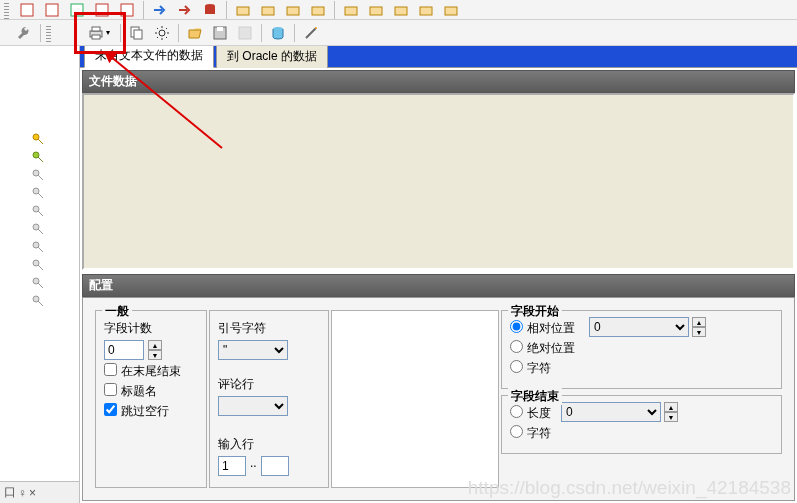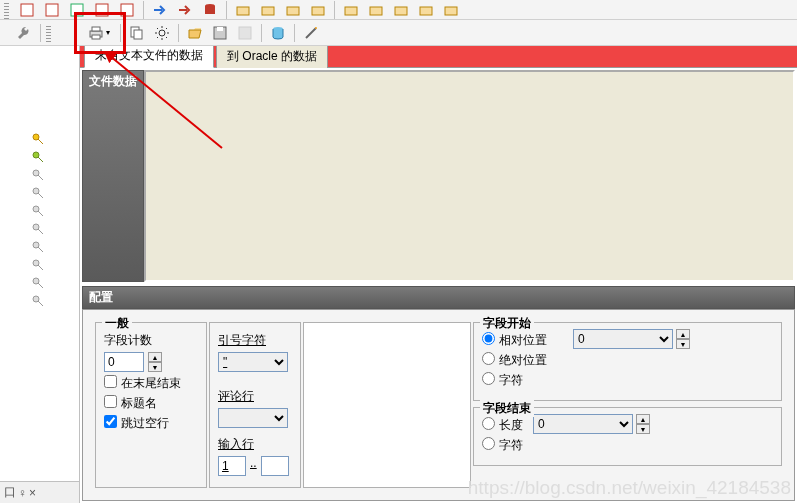--- a/index.html
+++ b/index.html
@@ -14,36 +14,36 @@
 .redbox { position: absolute; left: 74px; top: 12px; width: 52px; height: 42px; border: 3px solid #d00; z-index: 100; pointer-events: none; }
 .arrow-svg { position: absolute; left: 102px; top: 48px; z-index: 99; pointer-events: none; }
 
 .main { display: flex; height: calc(100% - 46px); }
 .left-col { width: 80px; background: #fff; display: flex; flex-direction: column; border-right: 1px solid #c0c0c0; }
 .tree-area { flex: 1; padding: 4px 0 4px 30px; display: flex; flex-direction: column; gap: 0; }
 .tree-item { height: 18px; display: flex; align-items: center; }
 .left-footer { height: 22px; border-top: 1px solid #c0c0c0; background: #f0f0f0; display: flex; align-items: center; padding: 0 4px; gap: 2px; font-size: 10px; color: #555; }
 
 .right-col { flex: 1; display: flex; flex-direction: column; overflow: hidden; }
-.tabs { height: 22px; display: flex; align-items: flex-end; padding-left: 4px; background: #ef4444; border-bottom: 1px solid #999; }
+.tabs { height: 22px; display: flex; align-items: flex-end; padding-left: 4px; background: #1d4ed8; border-bottom: 1px solid #999; }
 .tab { padding: 3px 10px; border: 1px solid #999; border-bottom: none; background: #ece9d8; margin-right: 2px; cursor: pointer; position: relative; top: 1px; }
 .tab.active { background: #fff; border-bottom: 1px solid #fff; }
 
 .section-header { background: linear-gradient(#7a7a7a,#5a5a5a); color: #fff; font-weight: bold; padding: 2px 6px; font-size: 12px; border: 1px solid #555; }
 
-.file-data-area { height: 230px; display: flex; flex-direction: row; margin: 2px; }
+.file-data-area { height: 230px; display: flex; flex-direction: column; margin: 2px; }
 .file-data-inner { flex: 1; background: #ece9d8; border: 2px inset #fff; margin-top: 0; }
 
 .config-area { margin: 2px; display: flex; flex-direction: column; }
 .config-body { border: 1px solid #999; padding: 12px; display: flex; gap: 2px; background: #f4f4f4; }
 
 .fieldset { border: 1px solid #b0b0b0; background: #f4f4f4; padding: 6px 8px 8px; position: relative; }
 .fieldset .legend { position: absolute; top: -8px; left: 6px; background: #f4f4f4; padding: 0 3px; font-weight: bold; }
 .col1 { width: 112px; }
-.col2 { width: 92px; text-decoration: underline; }
+.col2 { width: 120px; }
 .col3 { width: 168px; background: #fff; border: 1px solid #b0b0b0; }
 .col-right { flex: 1; display: flex; flex-direction: column; gap: 6px; }
 
 .form-row { display: flex; align-items: flex-start; gap: 4px; margin: 3px 0; }
 .form-row label { white-space: nowrap; }
 input[type=text].num { width: 40px; height: 20px; border: 1px solid #7a9ac0; padding: 0 3px; }
 .spinner { display: flex; flex-direction: column; }
 .spinner button { width: 14px; height: 10px; font-size: 7px; line-height: 7px; border: 1px solid #999; background: #eee; padding: 0; cursor: pointer; }
 select.combo { width: 70px; height: 20px; border: 1px solid #7a9ac0; }
 input[type=checkbox] { width: 13px; height: 13px; }
@@ -353,36 +353,36 @@
             </div>
           <div class="form-row">
               <select class="combo"><option>"</option></select>
             </div>
           <div class="form-row" style="margin-top:16px">
               <label>评论行</label>
             </div>
           <div class="form-row">
               <select class="combo"><option></option></select>
             </div>
-          <div class="form-row" style="margin-top:8px">
+          <div class="form-row" style="margin-top:20px">
               <label>输入行</label>
             </div>
           <div class="form-row">
             <input type="text" class="num" style="width: 28px;" value="1">
             <span>..</span>
             <input type="text" class="num" style="width: 28px;">
           </div>
         </div>
 
         <div class="col3"></div>
 
         <div class="col-right">
           <div class="fieldset">
             <div class="legend">字段开始</div>
-            <div style="display:flex;gap:26px;align-items:flex-start">
+            <div style="display:flex;gap:14px;align-items:flex-start">
               <div>
                 <div class="form-row">
                     <input type="radio" name="fs" checked="" style="">
                     <label>相对位置</label>
                   </div>
                 <div class="form-row">
                     <input type="radio" name="fs" style="">
                     <label>绝对位置</label>
                   </div>
                 <div class="form-row">

